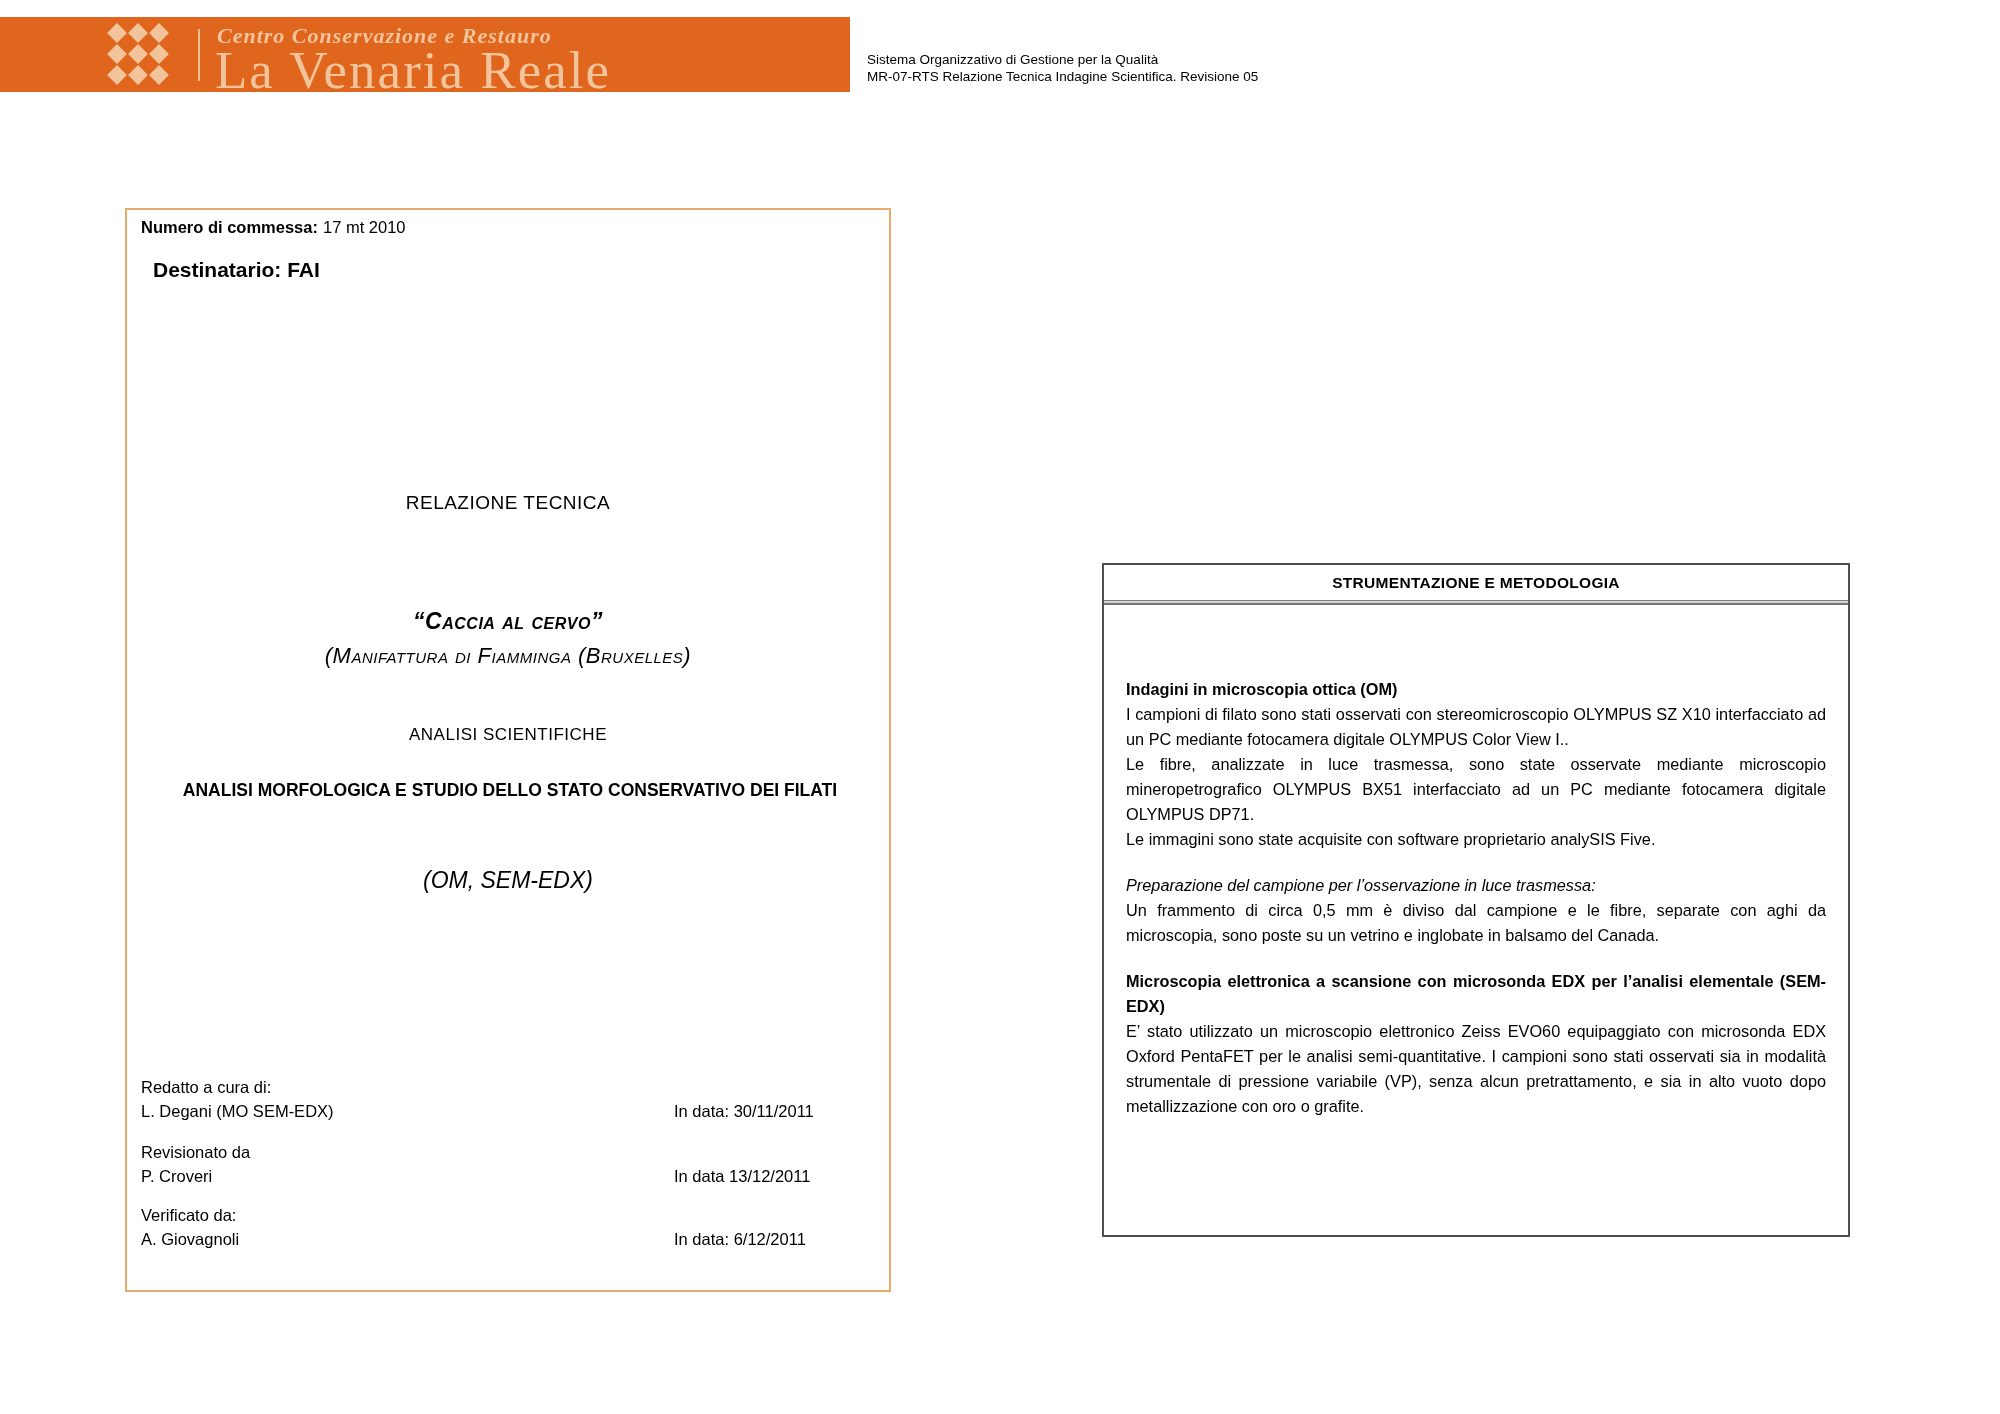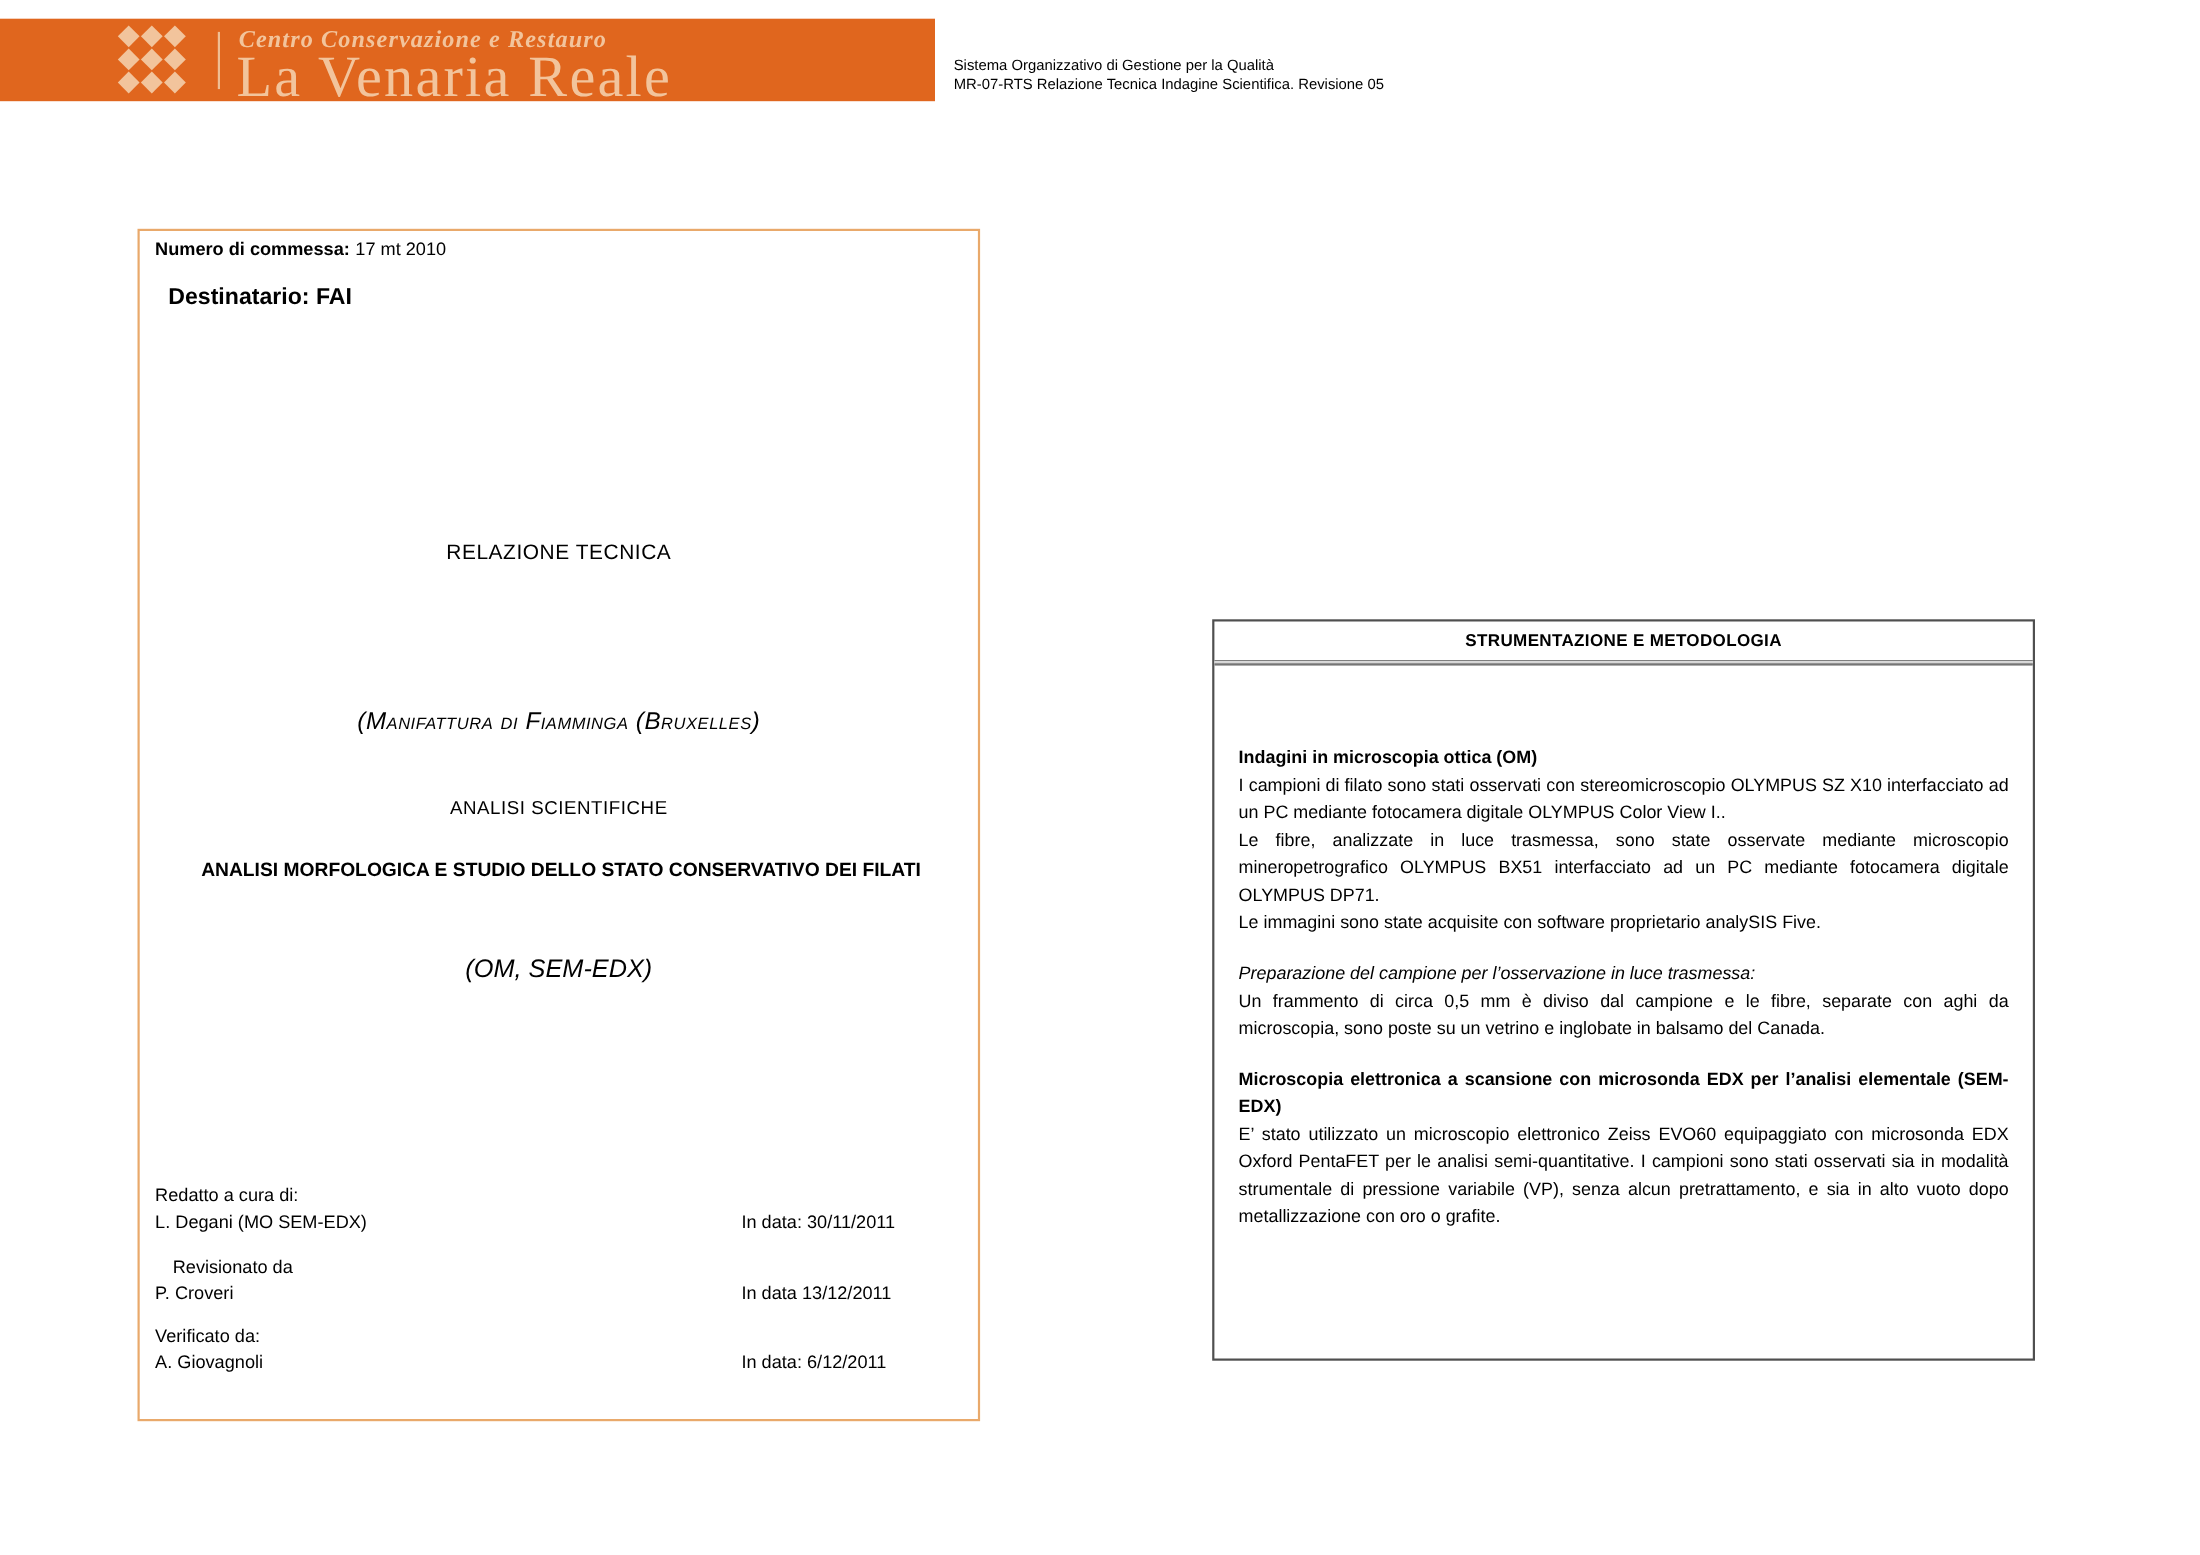--- a/index.html
+++ b/index.html
@@ -83,31 +83,32 @@
     </div>
   </header>
 
   <section class="cover-box">
     <div class="commessa">
       <span class="lbl">Numero di commessa:</span><span class="val">17 mt 2010</span>
     </div>
     <div class="destinatario">Destinatario: FAI</div>
 
     <div class="abs doc-type">RELAZIONE TECNICA</div>
+    <div class="abs title2">“Caccia al cervo”</div>
     <div class="abs title3">(Manifattura di Fiamminga (Bruxelles)</div>
 
     <div class="abs section-line">ANALISI SCIENTIFICHE</div>
     <div class="abs subtitle">ANALISI MORFOLOGICA E STUDIO DELLO STATO CONSERVATIVO DEI FILATI</div>
     <div class="abs methods-line">(OM, SEM-EDX)</div>
 
     <div class="sig-label" style="top:868px;">Redatto a cura di:</div>
     <div class="sig-name" style="top:892px;">L. Degani (MO SEM-EDX)</div>
     <div class="sig-date" style="top:892px;">In data: 30/11/2011</div>
 
-    <div class="sig-label" style="top:933px;margin-left:16px;">Revisionato da</div>
+    <div class="sig-label" style="top:933px;">Revisionato da</div>
     <div class="sig-name" style="top:957px;">P. Croveri</div>
     <div class="sig-date" style="top:957px;">In data 13/12/2011</div>
 
     <div class="sig-label" style="top:996px;">Verificato da:</div>
     <div class="sig-name" style="top:1020px;">A. Giovagnoli</div>
     <div class="sig-date" style="top:1020px;">In data: 6/12/2011</div>
   </section>
 
   <section class="method-box">
     <div class="mb-header">STRUMENTAZIONE E METODOLOGIA</div>

